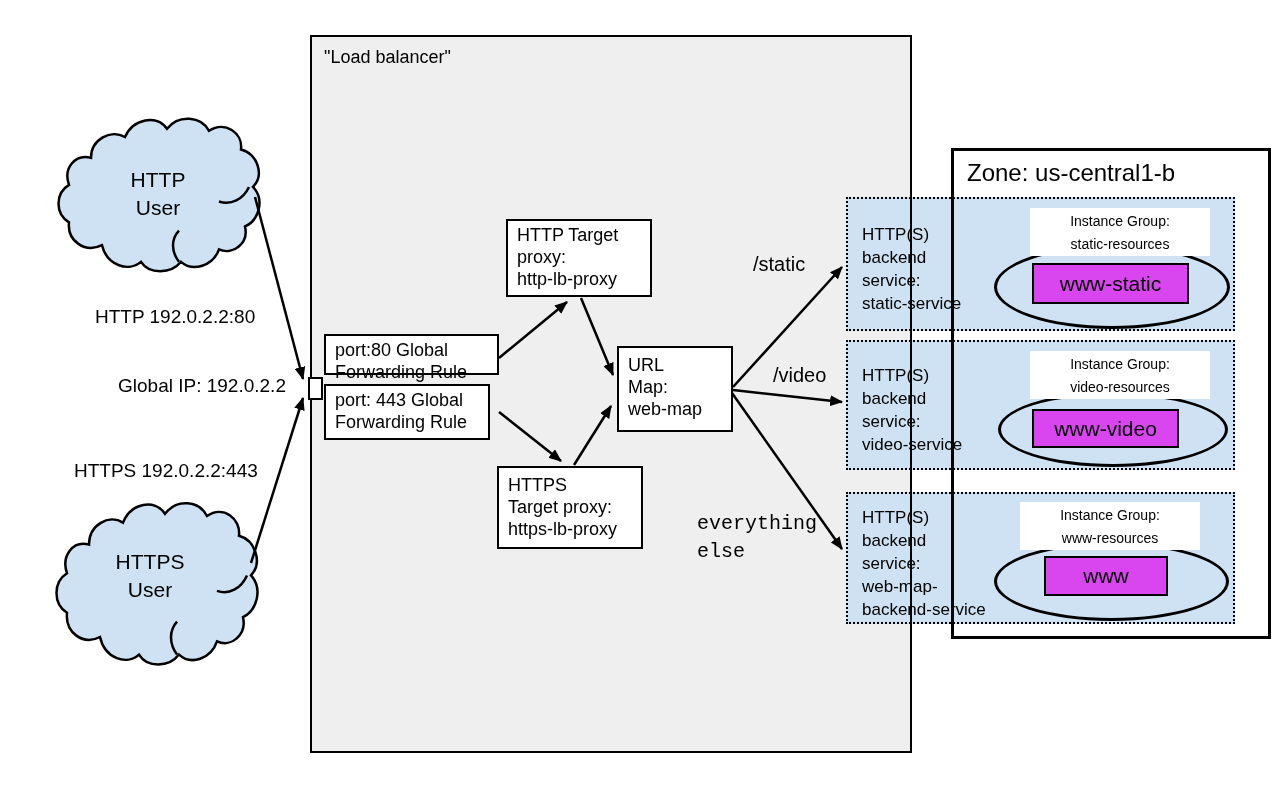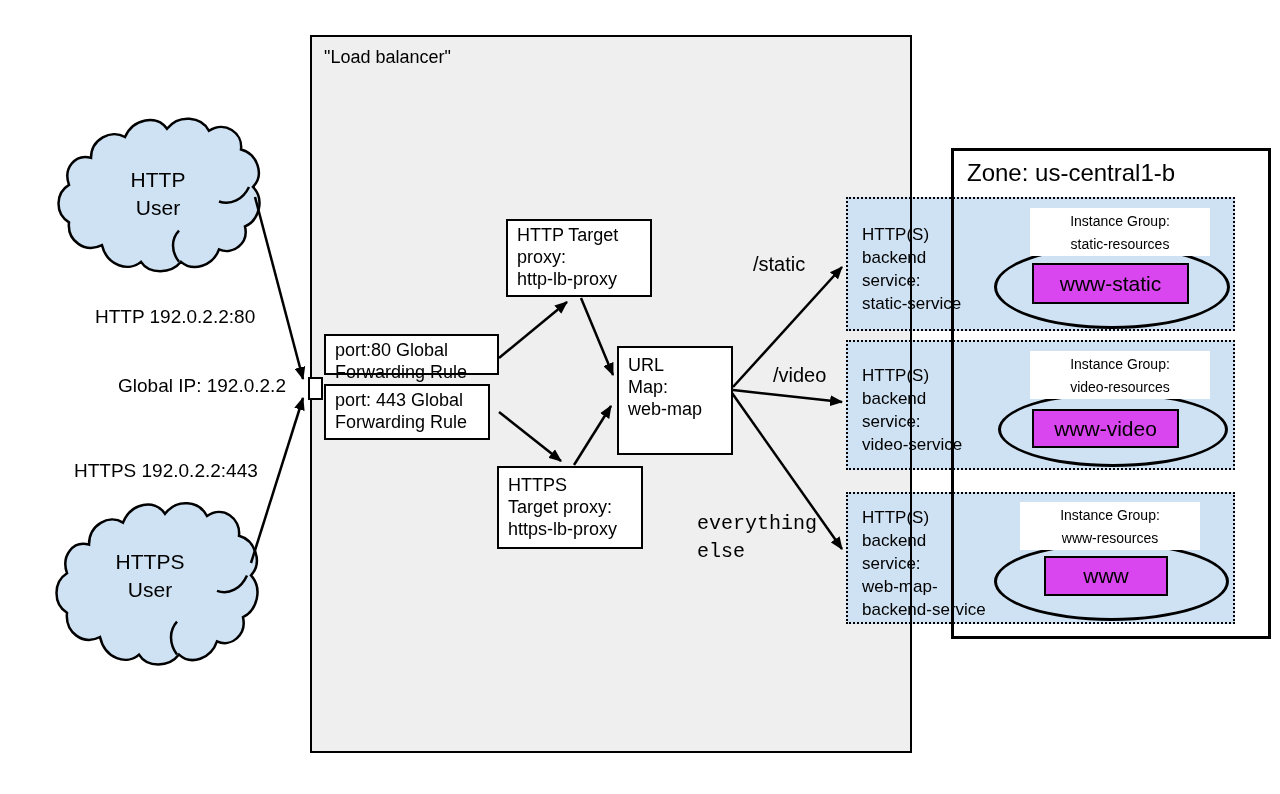--- a/index.html
+++ b/index.html
@@ -32,21 +32,21 @@
   
   .node{
     background:#fff;border:2px solid var(--line);
     font-size:18px;line-height:22px;z-index:5;
     padding:3px 6px 0 9px;
   }
   .fr1{left:324px;top:334px;width:175px;height:41px;}
   .fr2{left:324px;top:384px;width:166px;height:56px;}
   .proxy-http{left:506px;top:219px;width:146px;height:78px;}
   .proxy-https{left:497px;top:466px;width:146px;height:83px;padding-top:6px;}
-  .url-map{left:617px;top:346px;width:116px;height:109px;padding-top:6px;}
+  .url-map{left:617px;top:346px;width:116px;height:86px;padding-top:6px;}
   .static-ip-box{left:308px;top:377px;width:15px;height:23px;background:#fff;border:2px solid var(--line);z-index:5;}
   
   .backend{
     left:846px;width:389px;
     background:var(--node-fill);border:2px dotted var(--line);
     z-index:2;
   }
   .svc-label{position:absolute;left:14px;top:0;font-size:17px;line-height:23px;white-space:pre-line;}
   .ellipse{position:absolute;border:3px solid var(--line);border-radius:50%;background:transparent;box-sizing:border-box;}
   .ig-label{position:absolute;background:#fff;font-size:14px;line-height:23px;text-align:center;white-space:pre-line;padding-top:2px;}

